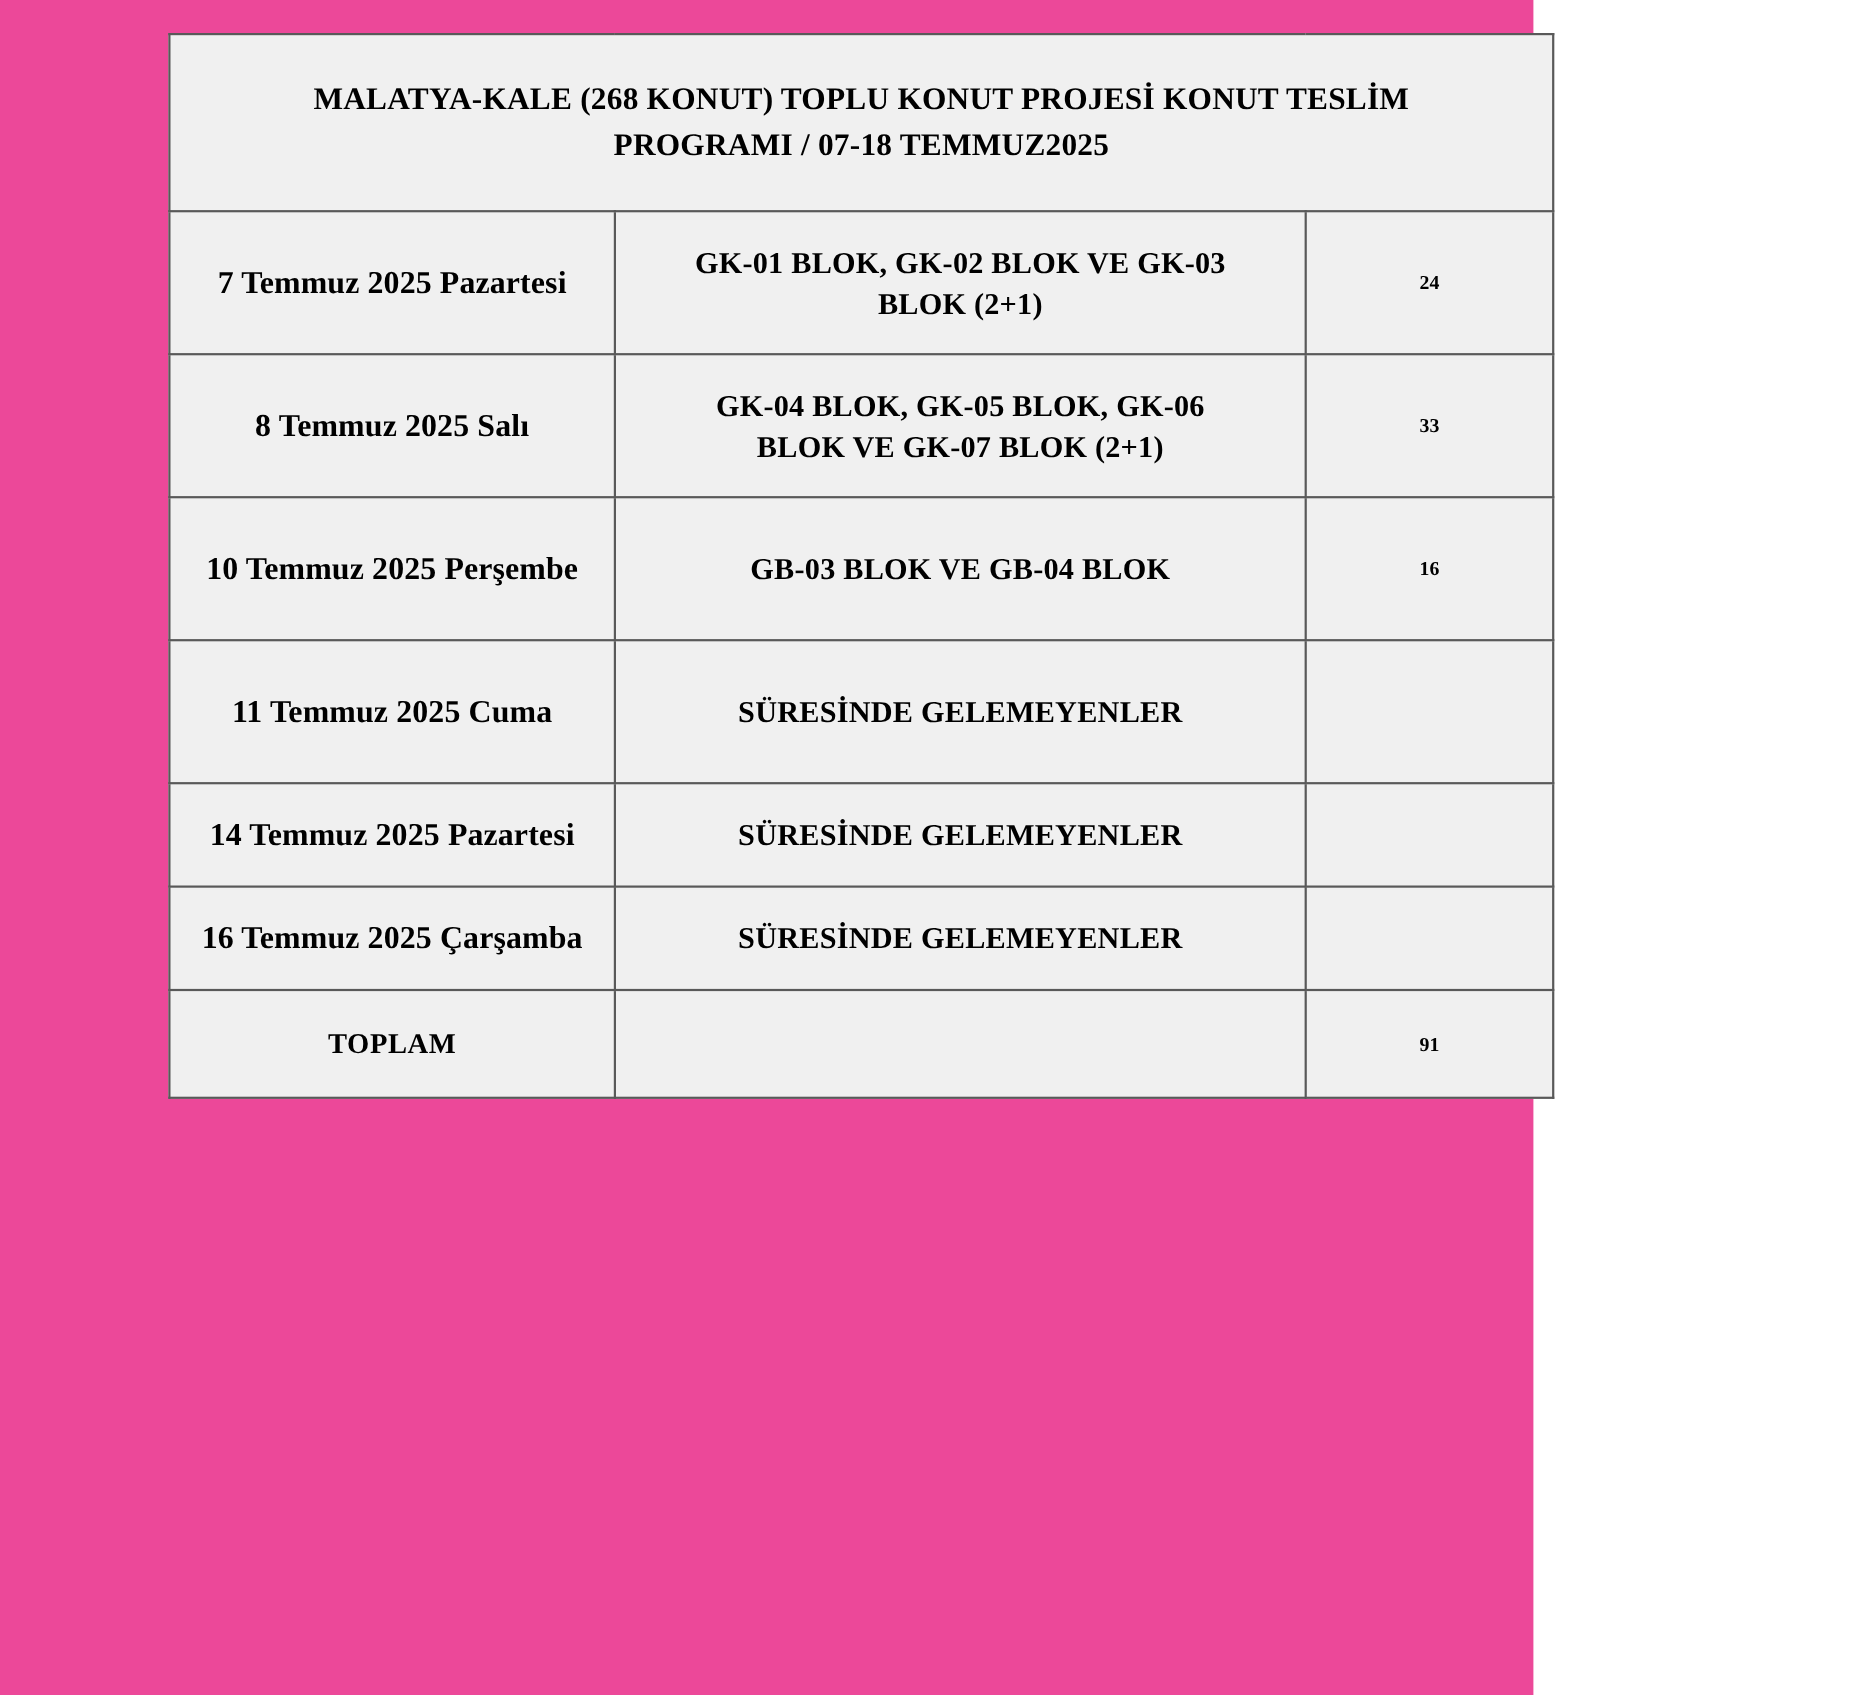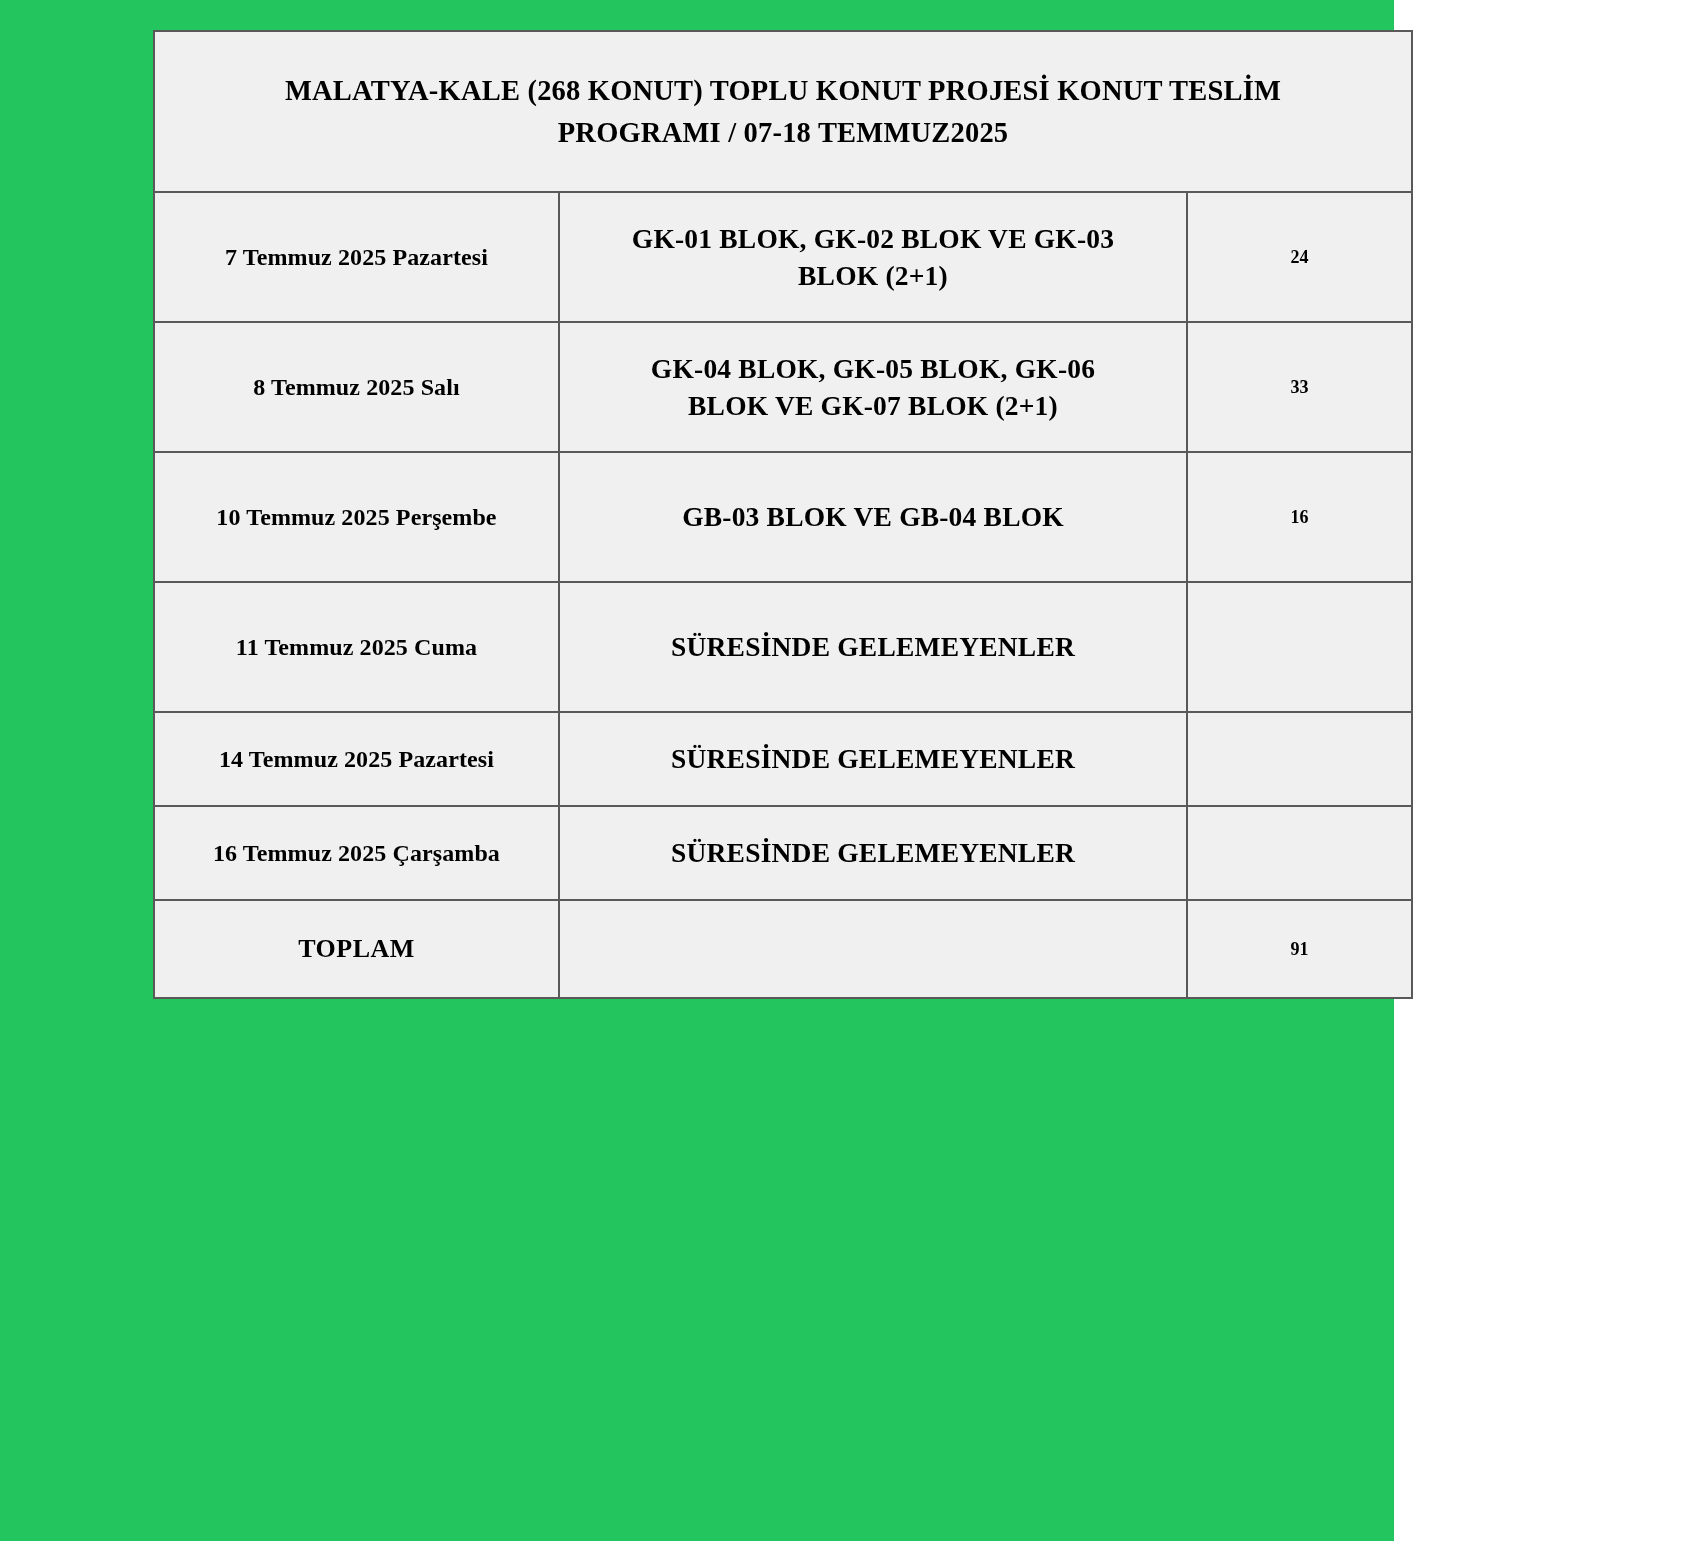--- a/index.html
+++ b/index.html
@@ -10,21 +10,21 @@
     width: 1682px;
     height: 1541px;
     background: #ffffff;
     font-family: "Liberation Serif", "DejaVu Serif", serif;
     overflow: hidden;
   }
   .page {
     position: relative;
     width: 1394px;
     height: 1541px;
-    background: #22c55e;
+    background: #ec4899;
   }
   .table-wrap {
     position: absolute;
     left: 153px;
     top: 30px;
     width: 1258px;
   }
   table.sched {
     border-collapse: collapse;
     table-layout: fixed;
@@ -56,21 +56,21 @@
   }
   td.hdr {
     height: 127px;
     font-size: 28px;
     font-weight: bold;
     background: #f0f0f0;
     line-height: 1.3;
     letter-spacing: 0.4px;
   }
   td.date-cell {
-    font-size: 24px;
+    font-size: 29px;
     font-weight: bold;
     letter-spacing: 0.1px;
   }
   td.blok-cell {
     font-size: 27.5px;
     font-weight: bold;
     line-height: 1.35;
     letter-spacing: 0.2px;
   }
   td.count-cell {

